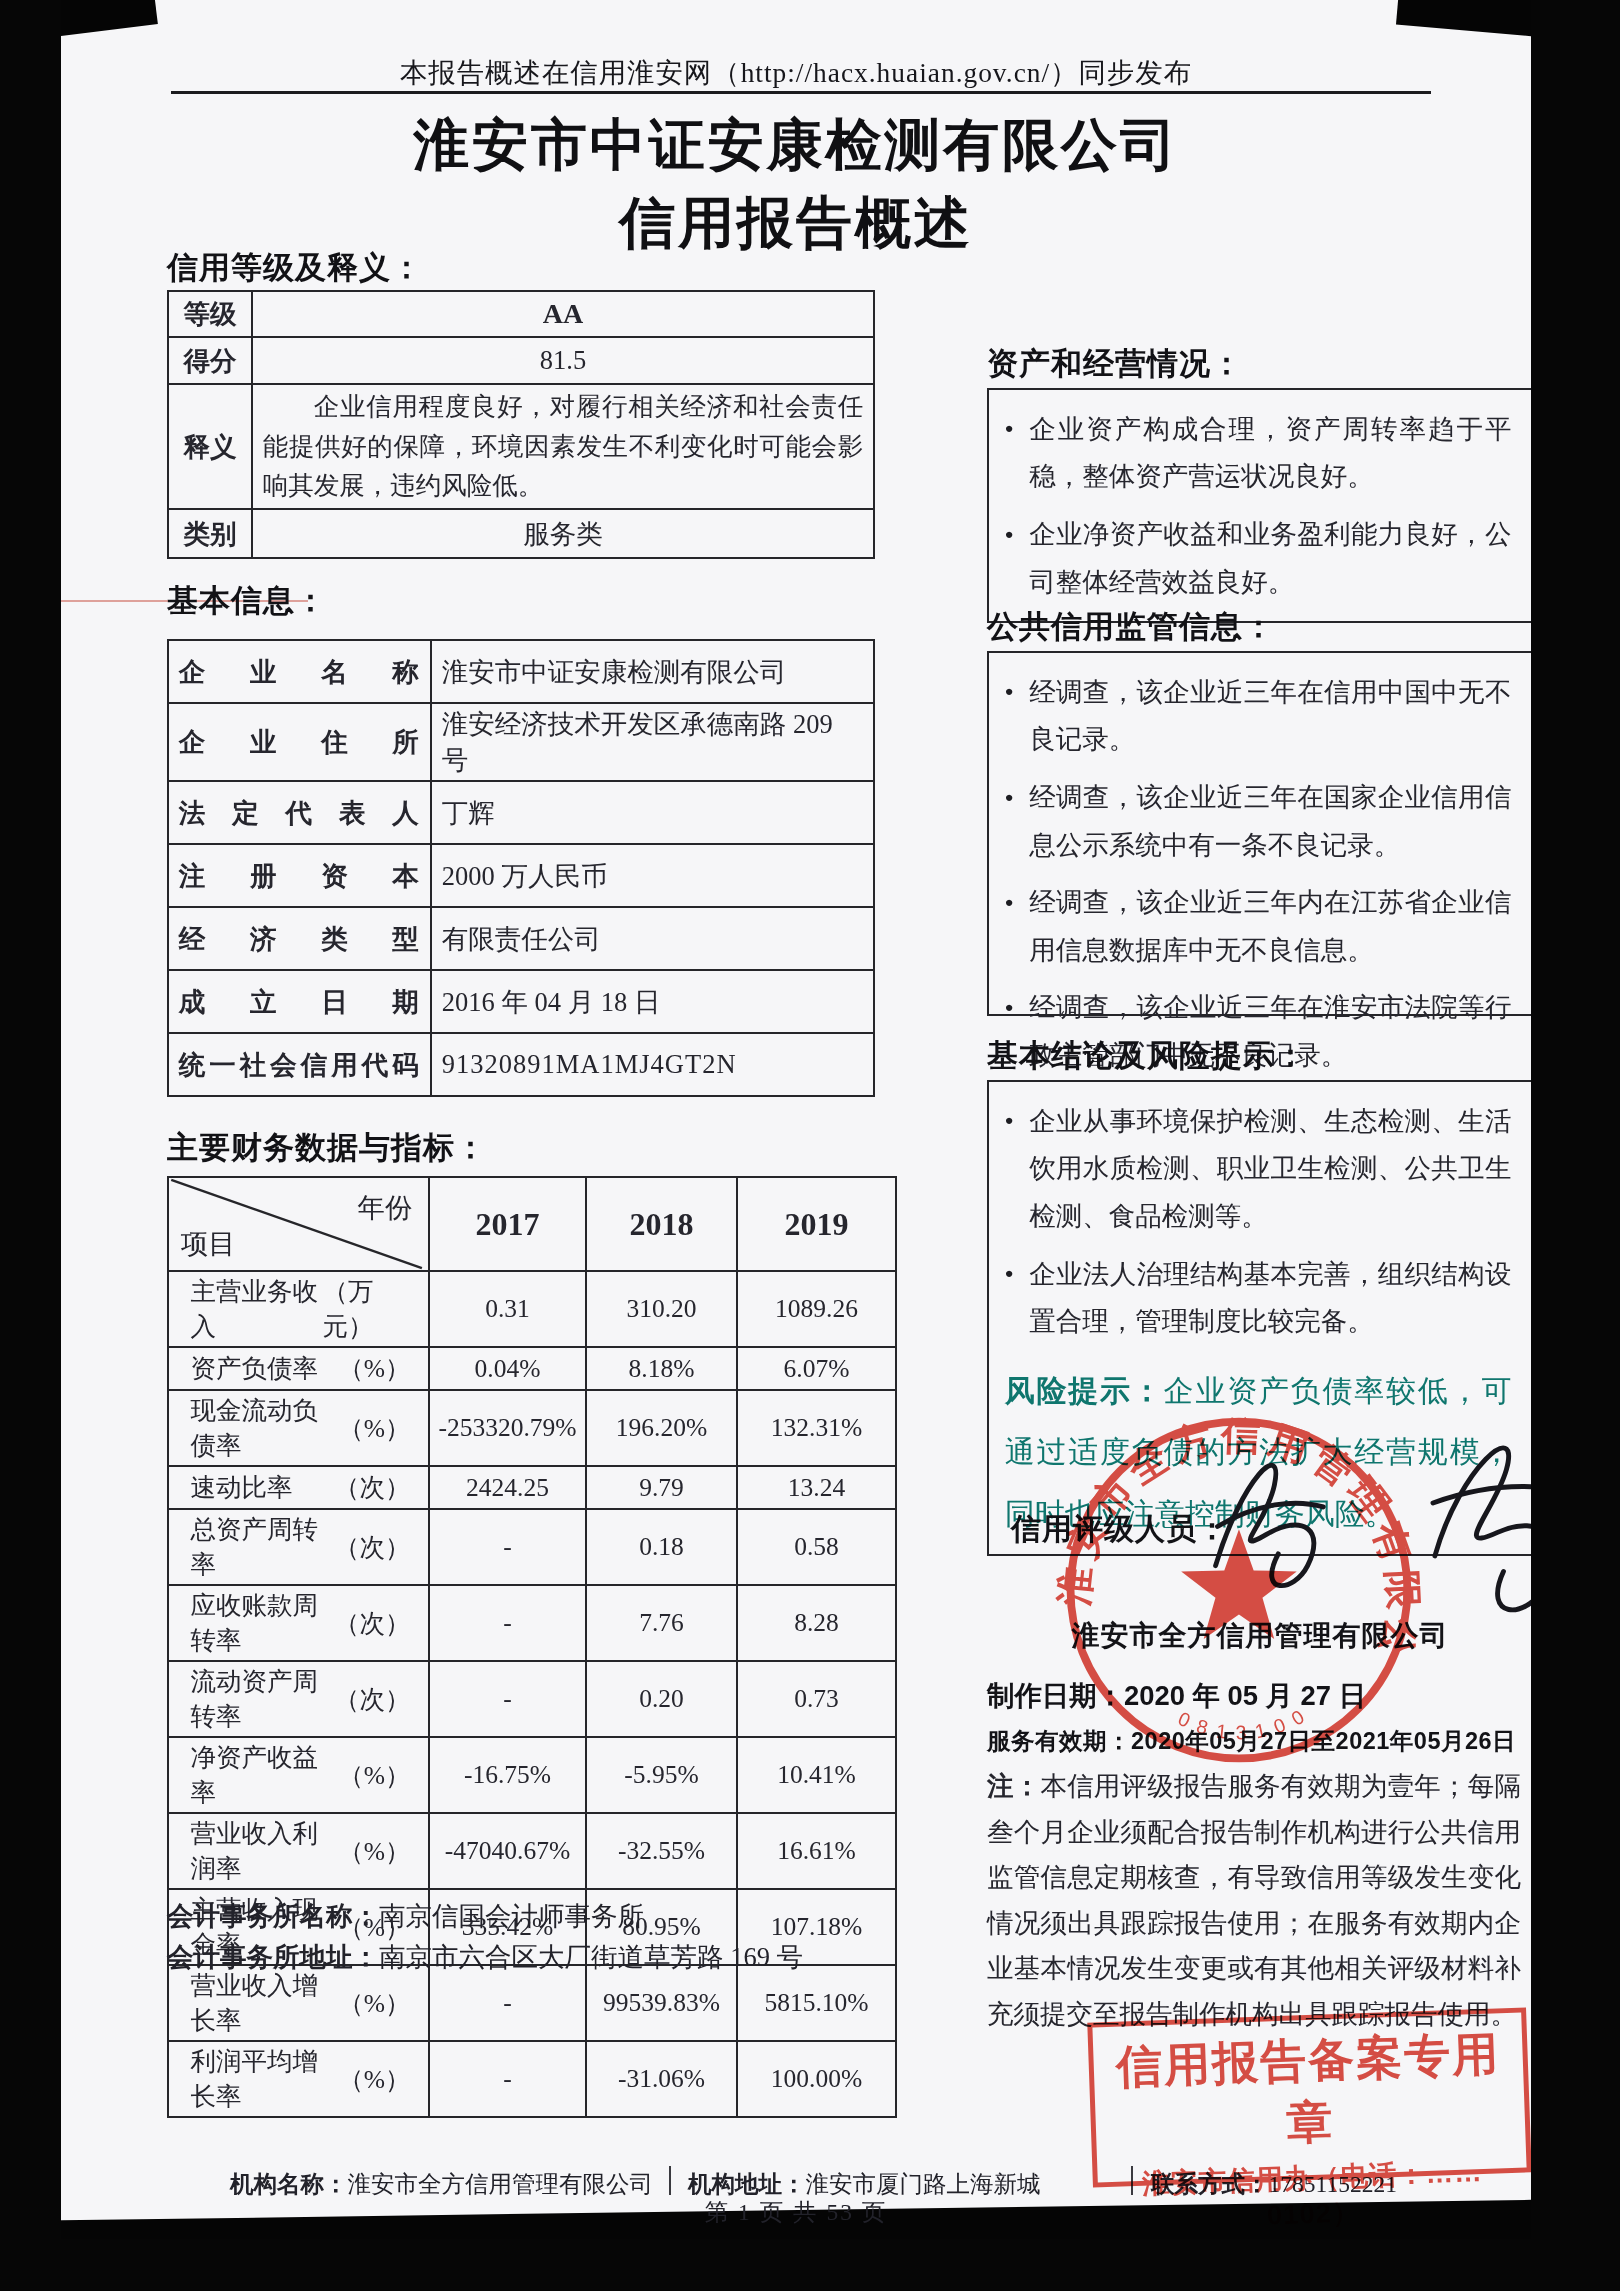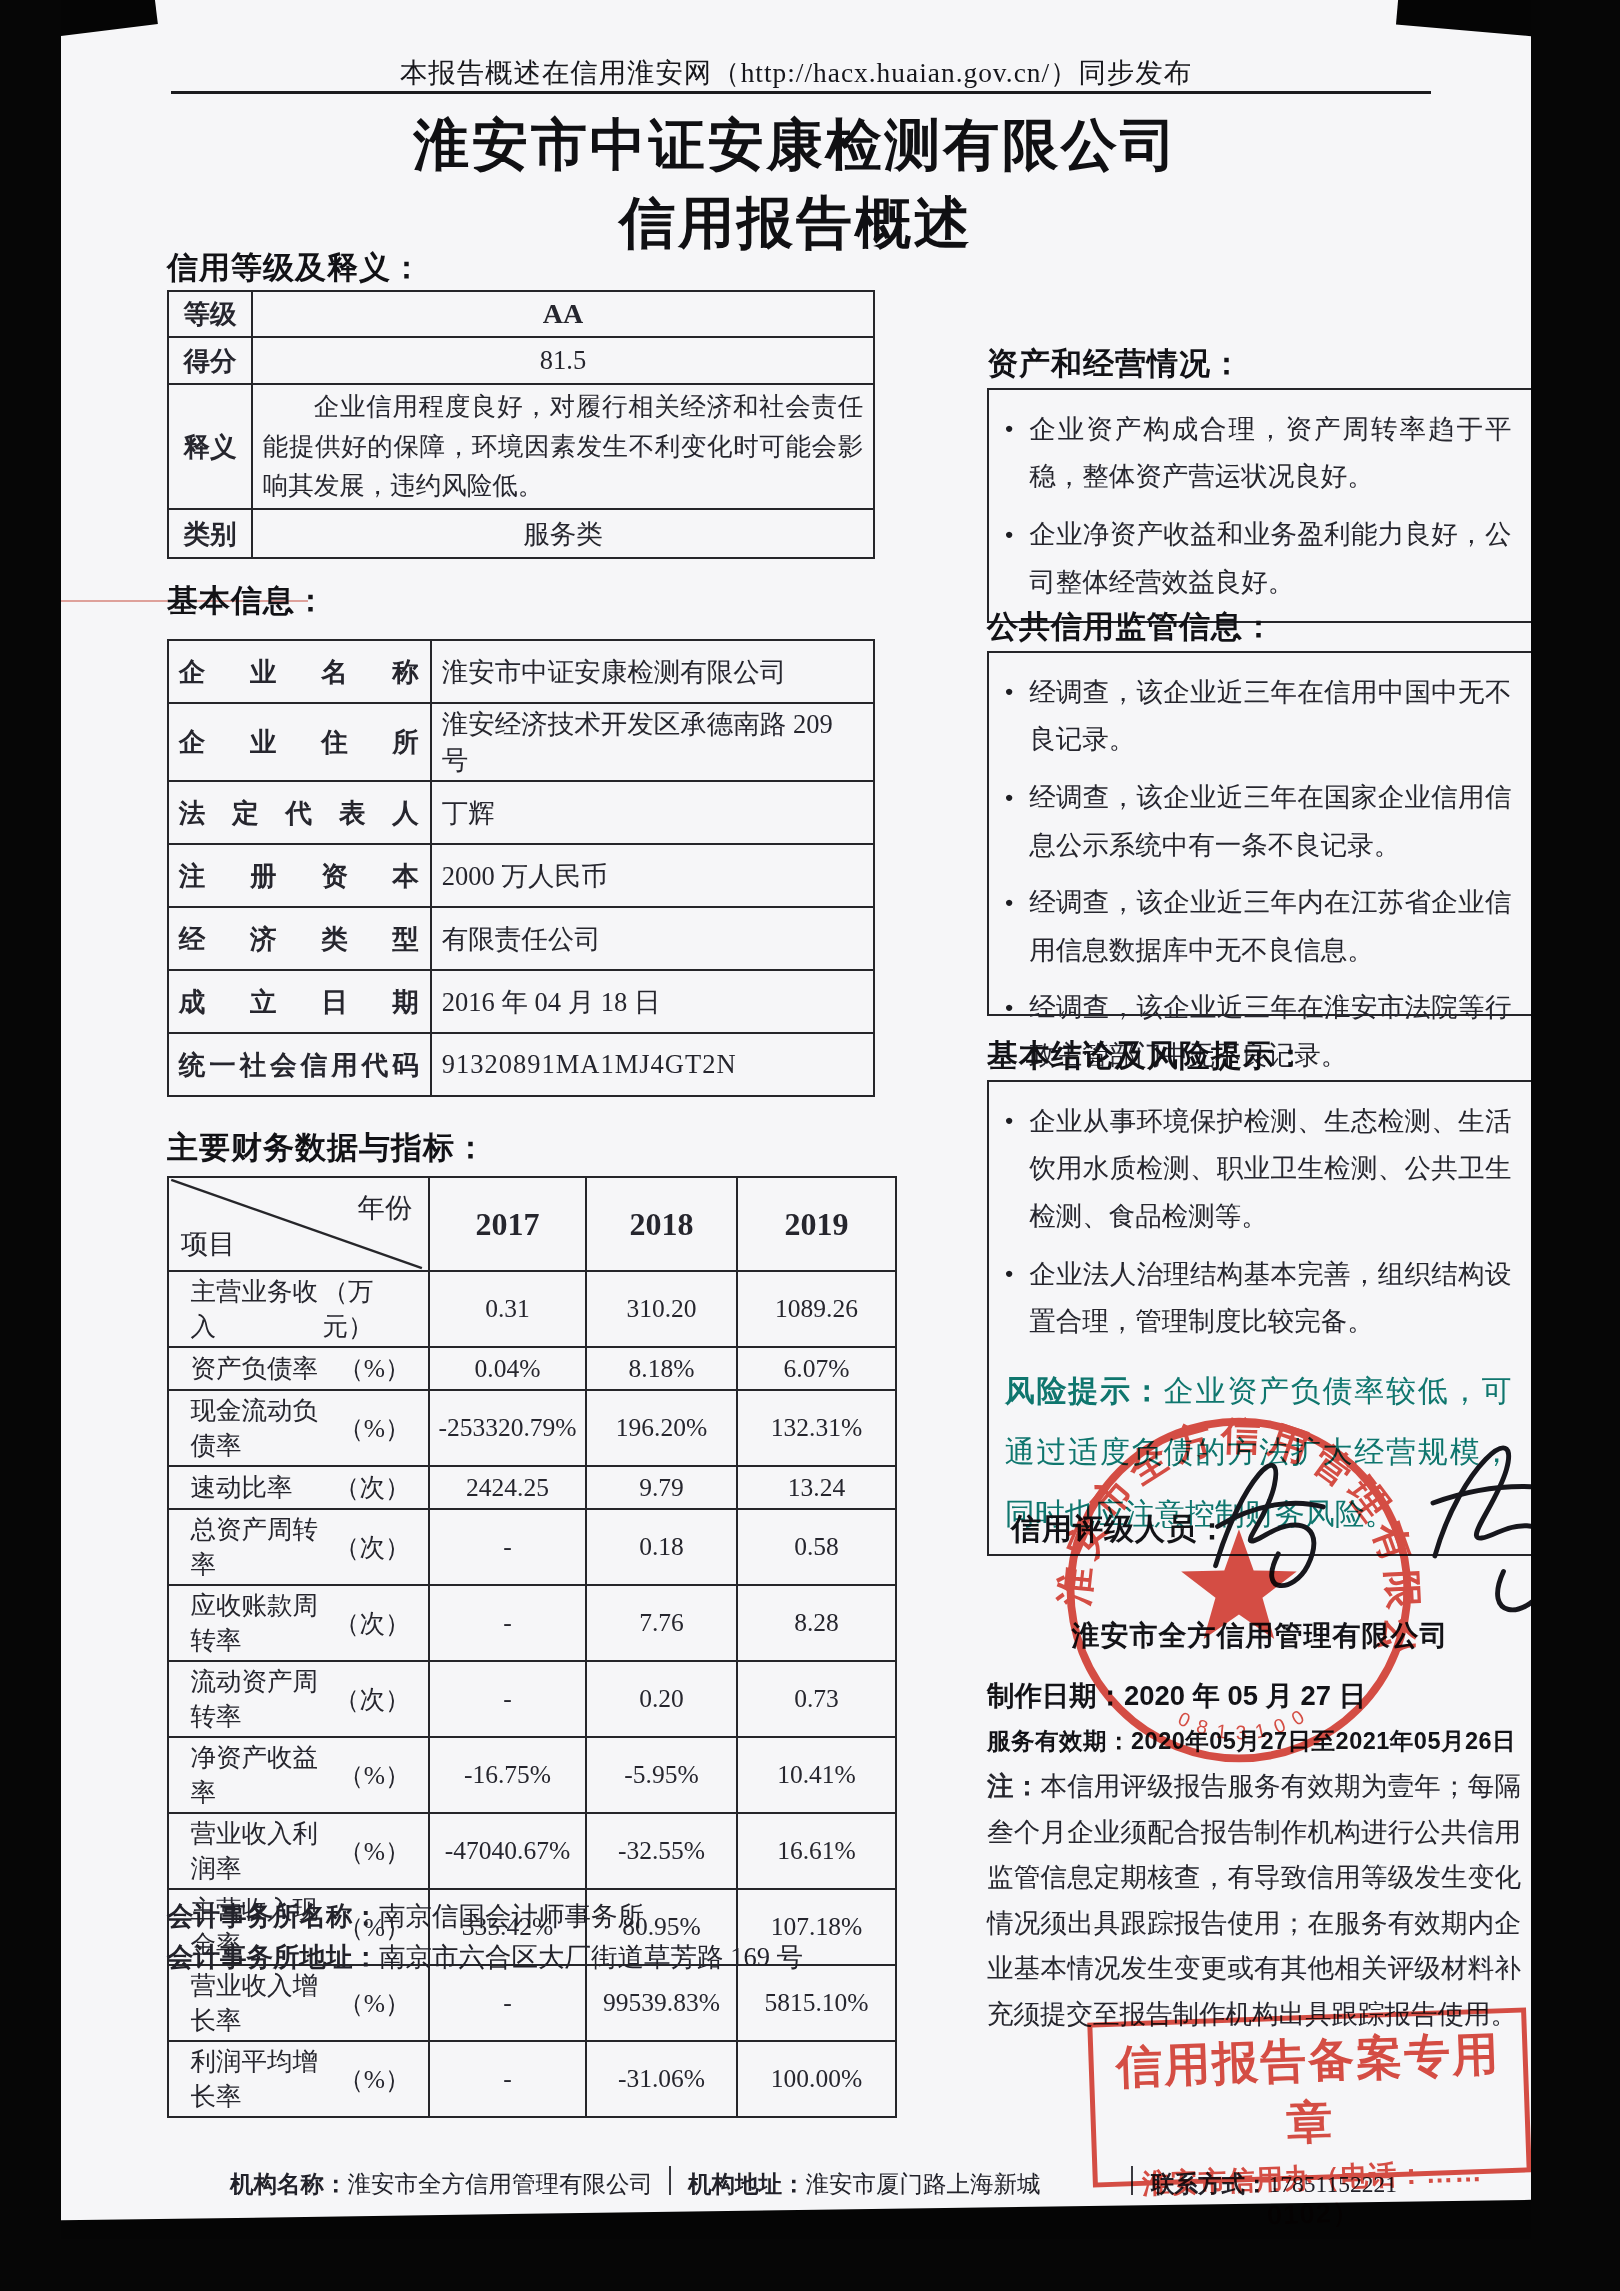--- a/index.html
+++ b/index.html
@@ -408,15 +408,16 @@
     <b>机构名称：</b><span>淮安市全方信用管理有限公司</span>
   </div>
   <div class="abs vdiv" style="left:608px;top:2166px;"></div>
   <div class="abs ft" style="left:627px;top:2168px;">
     <b>机构地址：</b><span>淮安市厦门路上海新城</span>
   </div>
   <div class="abs vdiv" style="left:1070px;top:2166px;"></div>
   <div class="abs ft" style="left:1090px;top:2168px;">
     <b>联系方式：</b><span>17851152221</span>
   </div>
+  <div class="abs center pgnum" style="top:2196px;">第 1 页 共 53 页</div>
 
 </div>
 
 
 </body></html>

